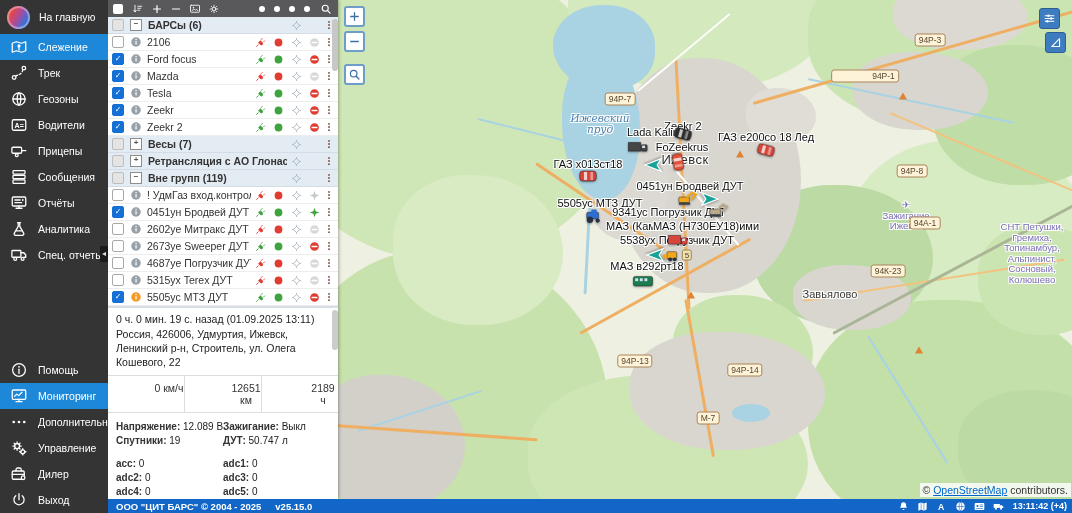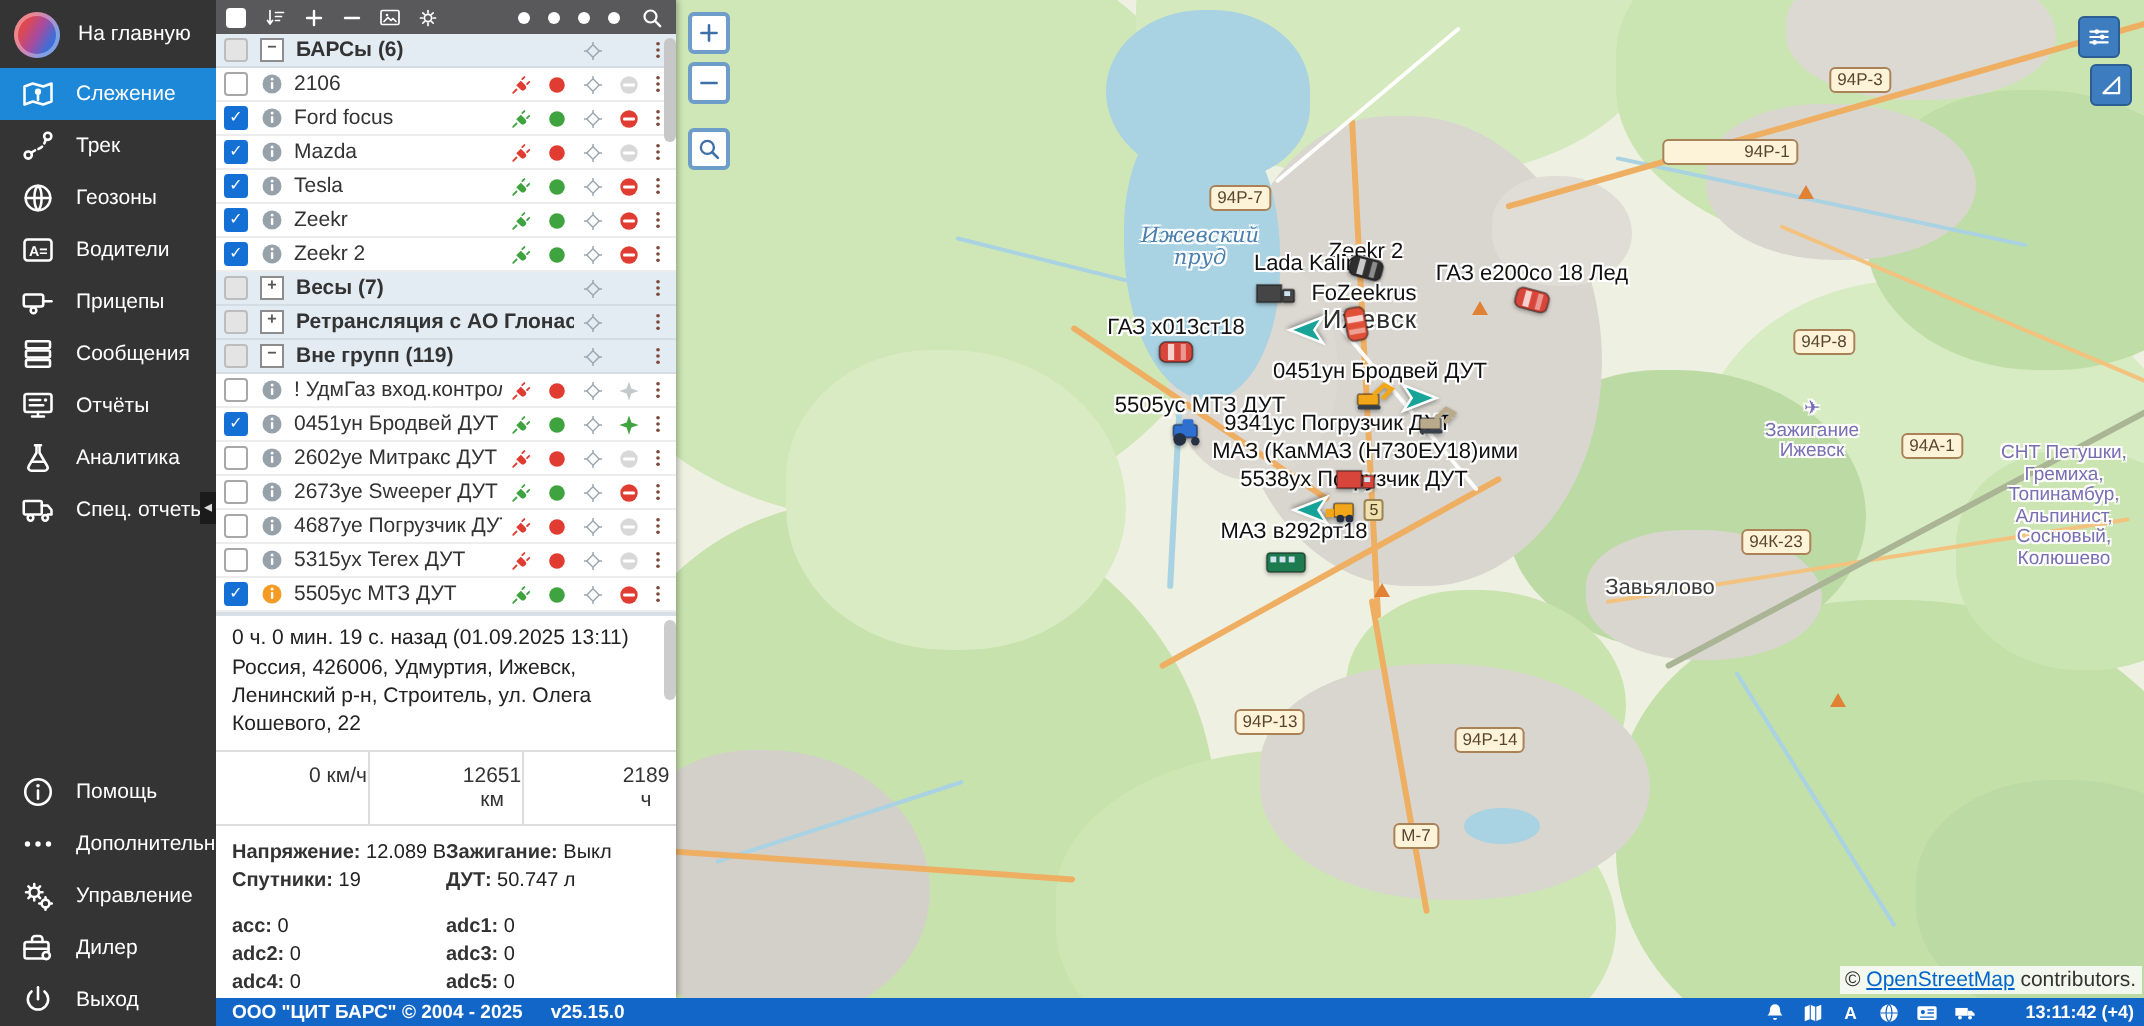--- a/index.html
+++ b/index.html
@@ -53,21 +53,21 @@
   .param{white-space:nowrap;overflow:hidden;}
   .param.gap{margin-top:9px;}
   #info-scroll{position:absolute;right:0;top:310px;width:6px;height:40px;background:#cccccc;border-radius:3px;z-index:5;}
   
   #footer{position:absolute;left:108px;right:0;bottom:0;height:14px;background:#1266c8;z-index:25;display:flex;align-items:center;color:#fff;}
   #foot-left{font-size:9.5px;font-weight:bold;margin-left:8px;white-space:nowrap;}
   #foot-ver{font-size:9.5px;font-weight:bold;margin-left:14px;}
   #foot-right{margin-left:auto;display:flex;align-items:center;gap:7px;margin-right:5px;}
   .fico{width:12px;height:11px;color:#fff;display:flex;align-items:center;justify-content:center;cursor:pointer;}
   .fico svg{width:11px;height:11px;display:block;}
-  #foot-time{font-size:9px;font-weight:bold;margin-left:19px;}
+  #foot-time{font-size:9px;font-weight:bold;margin-left:3px;}
   
   #map{position:absolute;left:338px;top:0;width:734px;height:499px;overflow:hidden;background:#eef0e2;}
   .blob{position:absolute;}
   .rd{position:absolute;transform-origin:0 50%;border-radius:2px;}
   .mlabel{position:absolute;transform:translateX(-50%);white-space:nowrap;text-align:center;
     text-shadow:-1px -1px 0 #fff,1px -1px 0 #fff,-1px 1px 0 #fff,1px 1px 0 #fff,0 1px 0 #fff,0 -1px 0 #fff;}
   .mlabel.veh{font-size:11px;color:#111;}
   .mlabel.city{font-size:13px;color:#2e2e2e;letter-spacing:.5px;}
   .mlabel.water{font-size:10.5px;font-style:italic;color:#4a7fae;font-family:"DejaVu Serif",serif;line-height:11px;}
   .mlabel.poi{font-size:9.5px;color:#7a6fb5;line-height:10.5px;}
@@ -188,21 +188,21 @@
           <div>Сосновый,</div>
           <div>Колюшево</div>
         </div>
         <div class="mlabel town" style="left: 492px; top: 288px;">
           <div>Завьялово</div>
         </div>
         <div class="badge" style="left: 282px; top: 99px;">94Р-7</div>
         <div class="badge" style="left: 592px; top: 40px;">94Р-3</div>
         <div class="badge" style="left: 527px; top: 76px; padding-left: 40px;">94Р-1</div>
         <div class="badge" style="left: 574px; top: 171px;">94Р-8</div>
-        <div class="badge" style="left: 628px; top: 223px;">94А-1</div>
+        <div class="badge" style="left: 587px; top: 223px;">94А-1</div>
         <div class="badge" style="left: 550px; top: 271px;">94К-23</div>
         <div class="badge" style="left: 297px; top: 361px;">94Р-13</div>
         <div class="badge" style="left: 407px; top: 370px;">94Р-14</div>
         <div class="badge" style="left: 370px; top: 418px;">М-7</div>
         <div class="marker" style="left: 345px; top: 134px; transform: translate(-50%, -50%) rotate(15deg);">
           <svg viewBox="0 0 24 16">
             <rect x="3" y="2.5" width="18" height="11" rx="3.5" fill="#2e2e2e" stroke="rgba(0,0,0,.45)"></rect>
             <rect x="7.6" y="3.6" width="3.4" height="8.8" fill="rgba(255,255,255,.75)"></rect>
             <rect x="14.6" y="3.6" width="2.8" height="8.8" fill="rgba(255,255,255,.45)"></rect>
           </svg>
@@ -1131,20 +1131,30 @@
         <div class="side-item">
           <span class="sicon">
             <svg viewBox="0 0 24 24" fill="none" stroke="currentColor" stroke-width="1.7" stroke-linecap="round" stroke-linejoin="round">
               <circle cx="12" cy="12" r="8.5"></circle>
               <path d="M12 11v5.5"></path>
               <circle cx="12" cy="7.8" r="1.2" fill="currentColor" stroke="none"></circle>
             </svg>
           </span>
           <span class="slabel">Помощь</span>
         </div>
+        <div class="side-item active">
+          <span class="sicon">
+            <svg viewBox="0 0 24 24" fill="none" stroke="currentColor" stroke-width="1.7" stroke-linecap="round" stroke-linejoin="round">
+              <rect x="3" y="4" width="18" height="12.5" rx="1.5"></rect>
+              <path d="M6 12.5l3-3 2.5 2 4.5-4.5"></path>
+              <path d="M12 16.5v3M8 19.5h8"></path>
+            </svg>
+          </span>
+          <span class="slabel">Мониторинг</span>
+        </div>
         <div class="side-item">
           <span class="sicon">
             <svg viewBox="0 0 24 24" fill="none" stroke="currentColor" stroke-width="1.7" stroke-linecap="round" stroke-linejoin="round">
               <circle cx="5" cy="12" r="1.8" fill="currentColor" stroke="none"></circle>
               <circle cx="12" cy="12" r="1.8" fill="currentColor" stroke="none"></circle>
               <circle cx="19" cy="12" r="1.8" fill="currentColor" stroke="none"></circle>
             </svg>
           </span>
           <span class="slabel">Дополнительно</span>
         </div>

